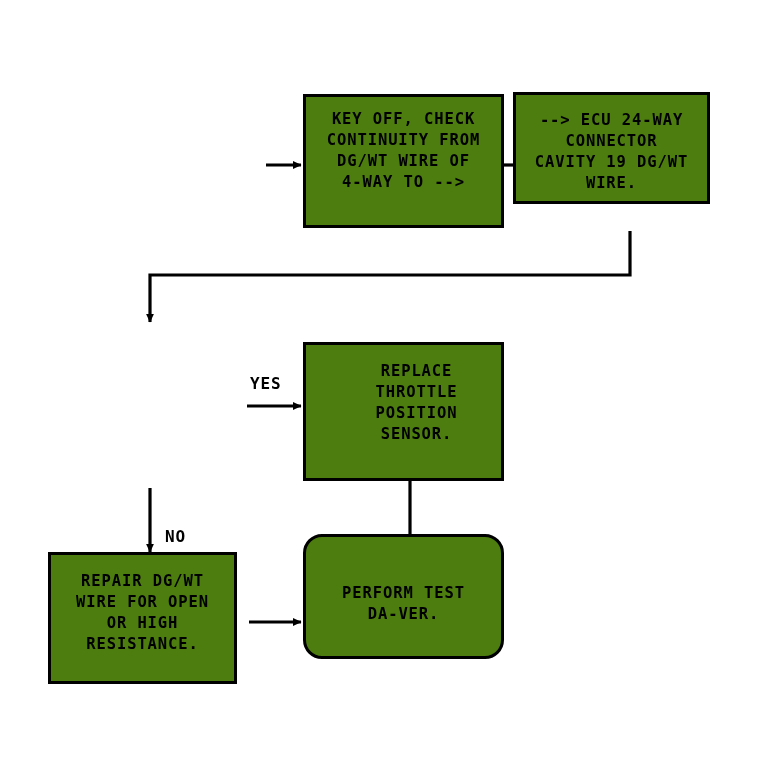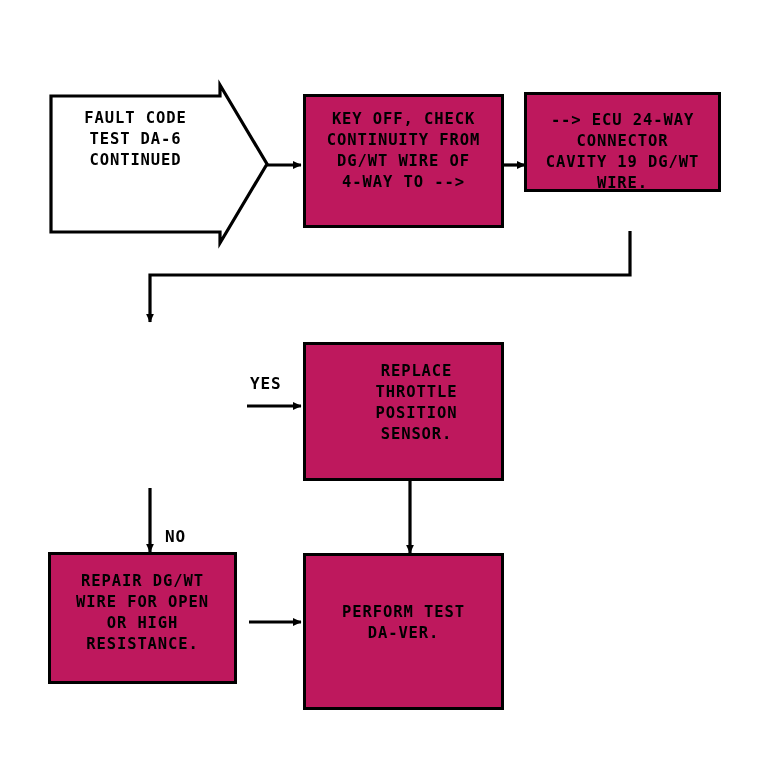--- a/index.html
+++ b/index.html
@@ -15,21 +15,21 @@
     overflow: hidden;
     font-family: "DejaVu Sans Mono", "Liberation Mono", monospace;
   }
   .node {
     position: absolute;
     box-sizing: border-box;
     color: #000000;
   }
   .box {
     border: 3px solid #000000;
-    background: #be185d;
+    background: #4d7c0f;
   }
   .txt {
     position: absolute;
     left: 0;
     right: 0;
     top: 50%;
     transform: translateY(-50%);
     text-align: center;
     font-size: 15.5px;
     line-height: 21px;
@@ -99,37 +99,29 @@
 
     <line x1="247" y1="406" x2="301" y2="406" stroke="#000000" stroke-width="3.2" marker-end="url(#ah)"></line>
 
     <line x1="150" y1="488" x2="150" y2="552" stroke="#000000" stroke-width="3.2" marker-end="url(#ah)"></line>
 
     <line x1="410" y1="481" x2="410" y2="553" stroke="#000000" stroke-width="3.2" marker-end="url(#ah)"></line>
 
     <line x1="249" y1="622" x2="301" y2="622" stroke="#000000" stroke-width="3.2" marker-end="url(#ah)"></line>
   </svg>
 
-  <div class="pentagon-wrap" style="left:48px; top:78px; width:222px; height:172px;">
-    <svg width="222" height="172" viewBox="0 0 222 172" xmlns="http://www.w3.org/2000/svg">
-      <path d="M3,18 L172,18 L172,7 L219,86 L172,165 L172,154 L3,154 Z" fill="#ffffff" stroke="#000000" stroke-width="3.2" stroke-linejoin="miter"></path>
-    </svg>
-    <div class="shape-label" style="left:0; top:30px; width:175px;">FAULT CODE
-TEST DA-6
-CONTINUED</div>
-  </div>
 
   <div class="node box" style="left:303px; top:94px; width:201px; height:134px;">
     <div class="txt txt-top" style="top:12px;">KEY OFF, CHECK
 CONTINUITY FROM
 DG/WT WIRE OF
 4-WAY TO --&gt;</div>
   </div>
 
-  <div class="node box" style="left:524px; top:92px; width:197px; height:100px;">
+  <div class="node box" style="left:513px; top:92px; width:197px; height:112px;">
     <div class="txt txt-top" style="top:15px;">--&gt; ECU 24-WAY
 CONNECTOR
 CAVITY 19 DG/WT
 WIRE.</div>
   </div>
 
 
   <div class="edge-label" style="left:250px; top:375px;">YES</div>
 
   <div class="edge-label" style="left:165px; top:488px;margin-top:40px;">NO</div>
@@ -141,18 +133,18 @@
 SENSOR.</div>
   </div>
 
   <div class="node box" style="left:48px; top:552px; width:189px; height:132px;">
     <div class="txt txt-top" style="top:16px;">REPAIR DG/WT
 WIRE FOR OPEN
 OR HIGH
 RESISTANCE.</div>
   </div>
 
-  <div class="node box" style="left:303px; top:553px; width:201px; height:157px;">
+  <div class="node box" style="left:303px; top:534px; width:201px; height:125px;border-radius:19px;">
     <div class="txt" style="top:46px; transform:none;">PERFORM TEST
 DA-VER.</div>
   </div>
 
 </div>
 
 </body></html>

